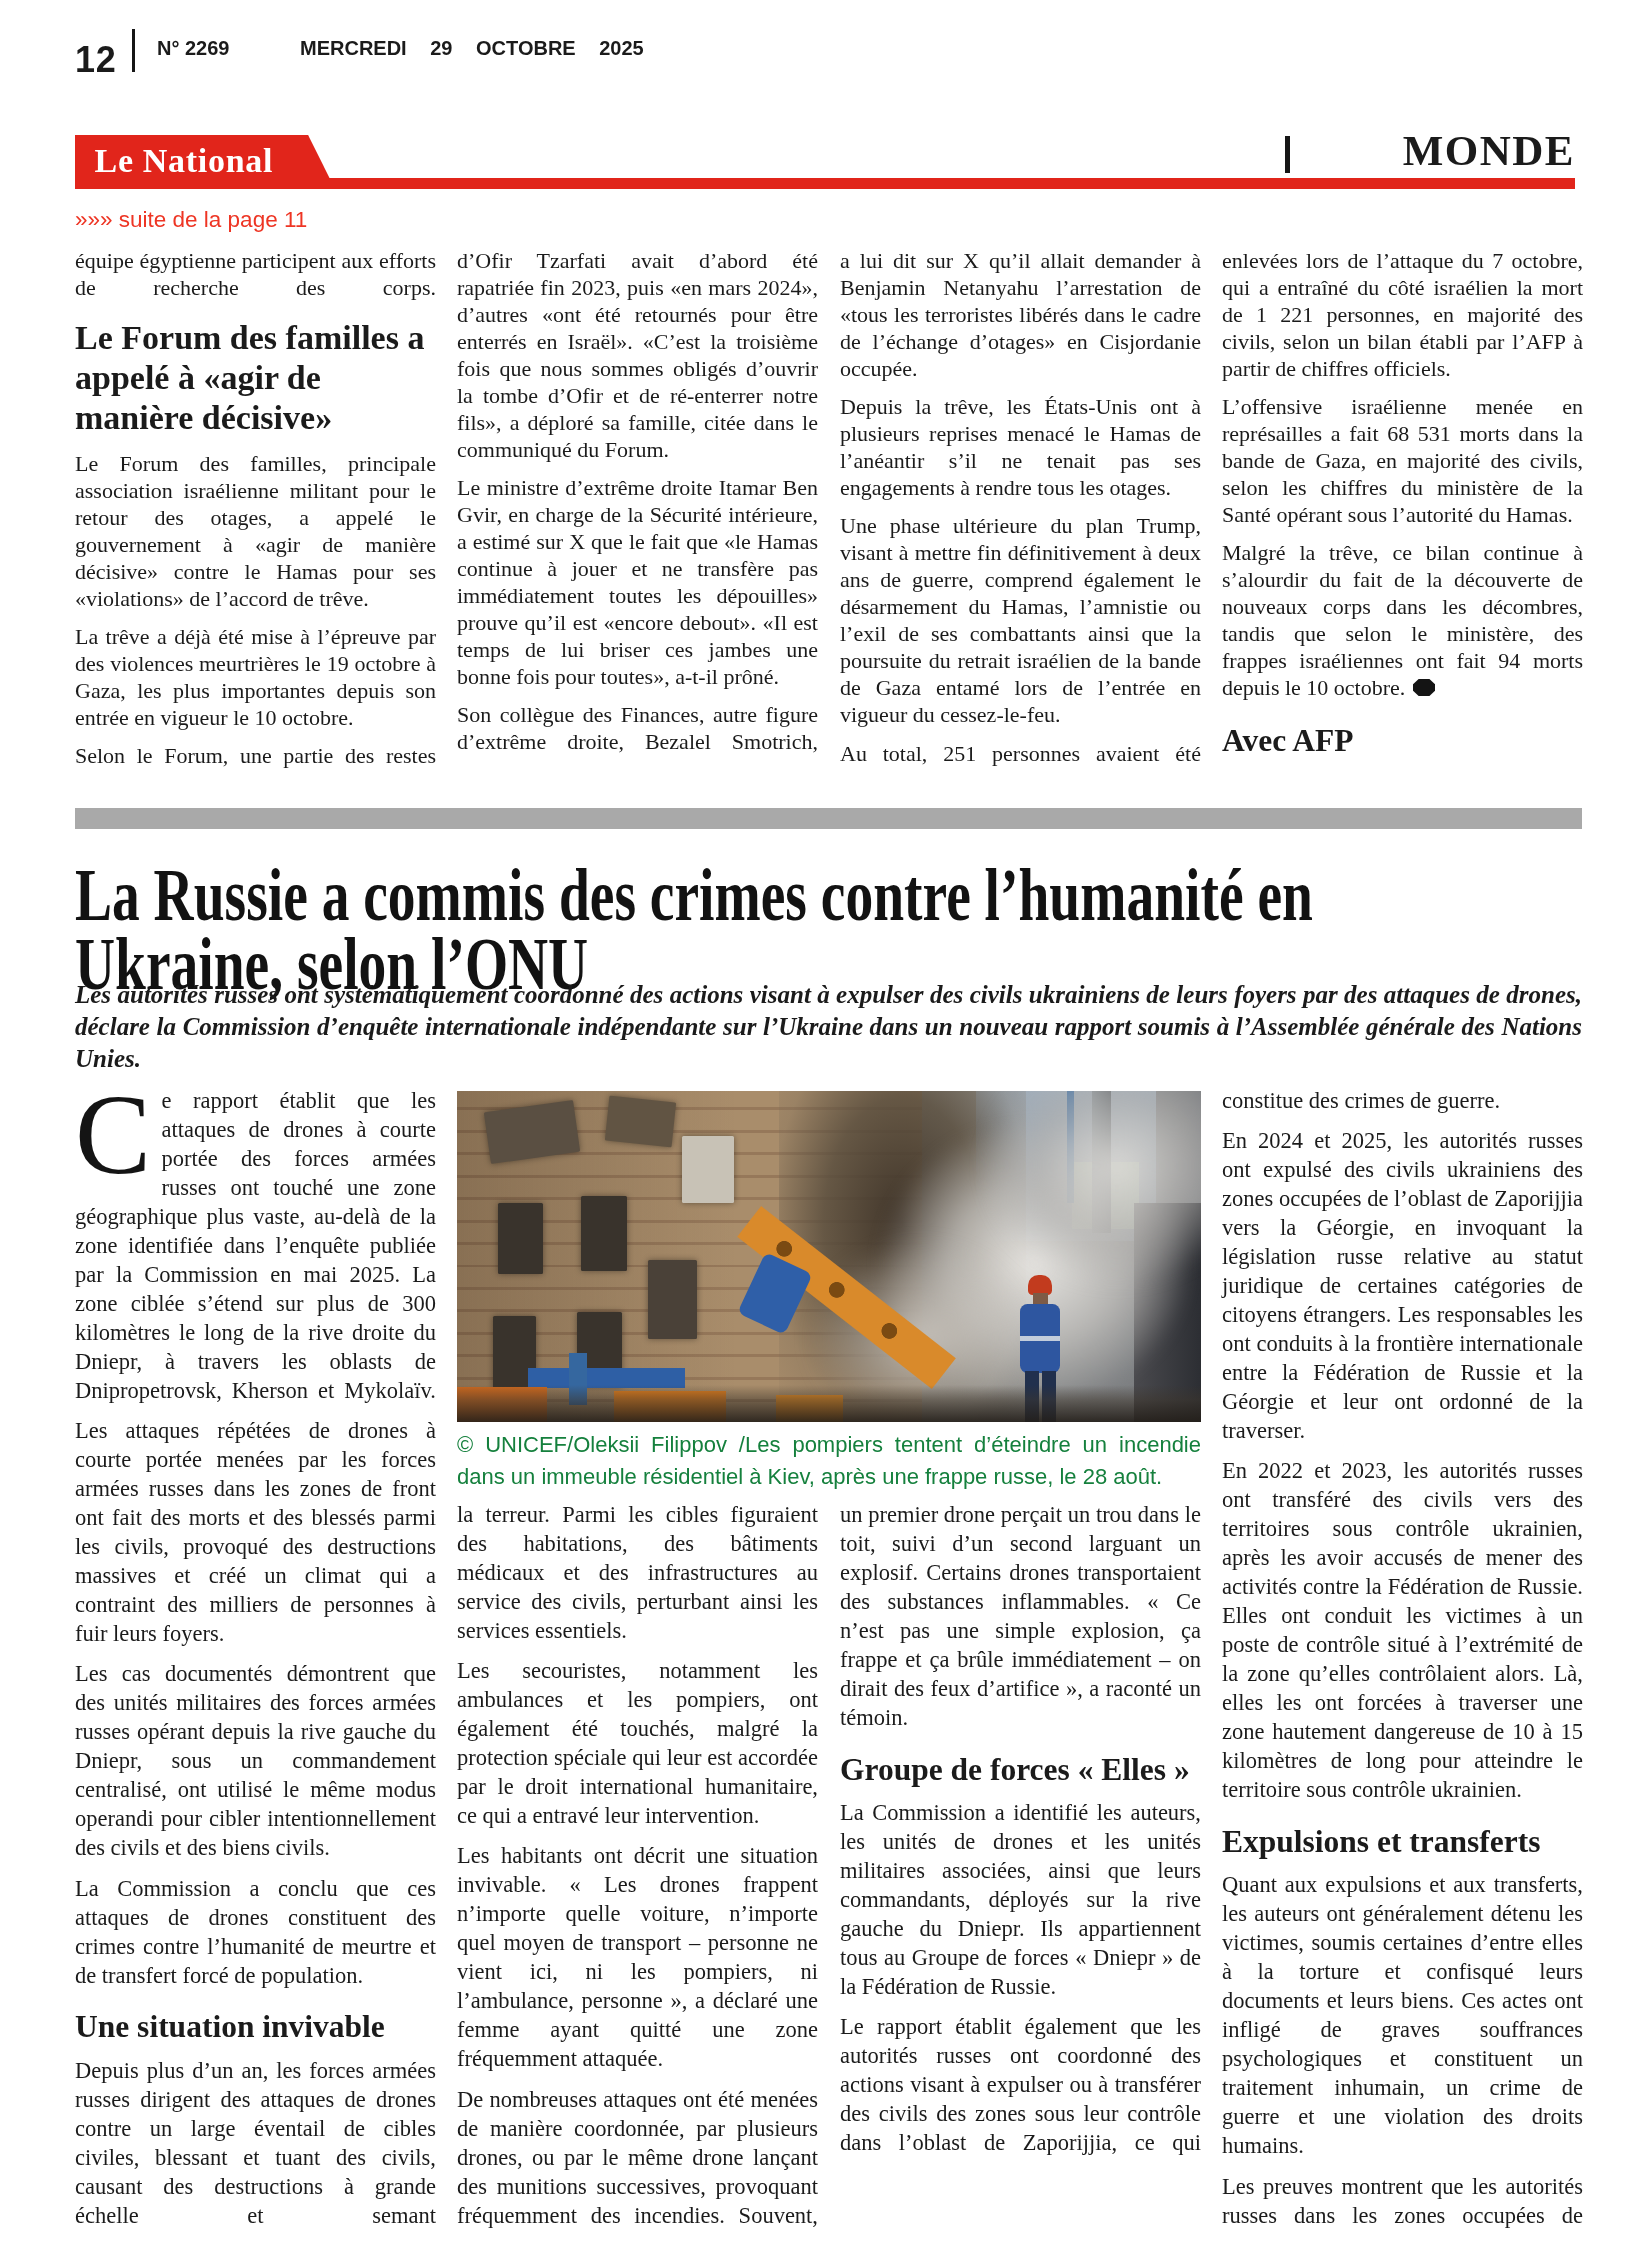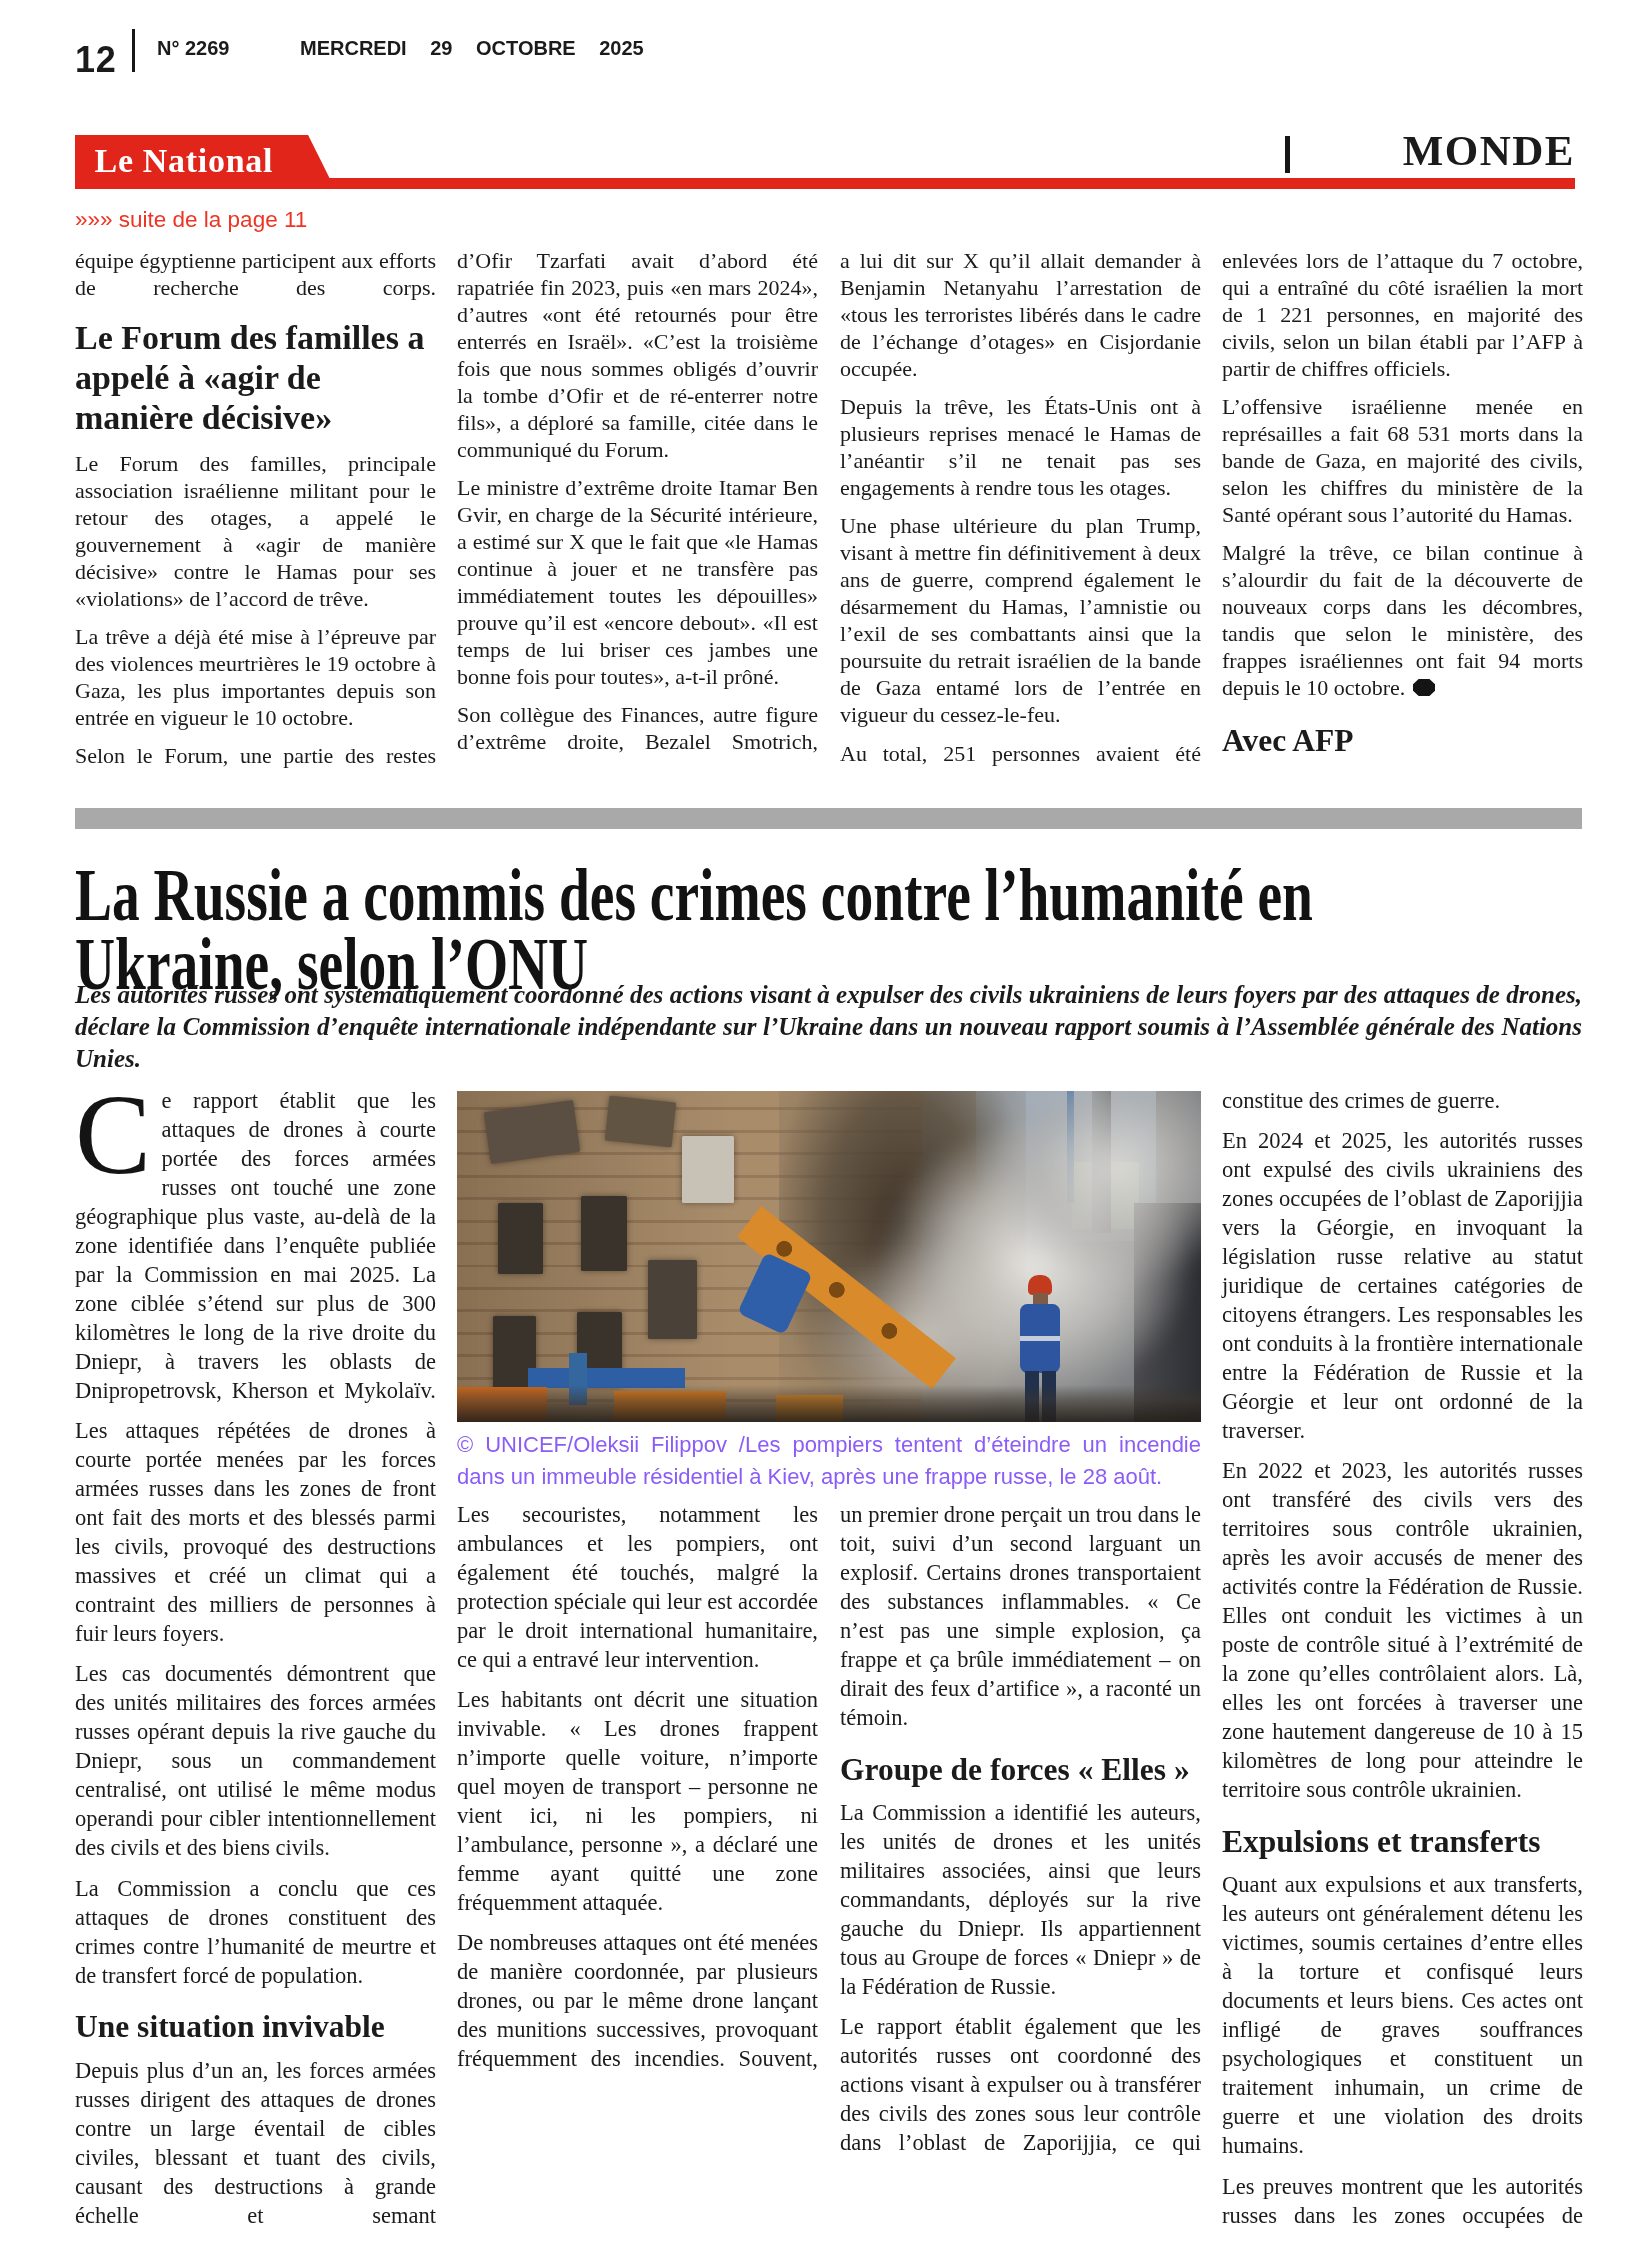--- a/index.html
+++ b/index.html
@@ -85,21 +85,21 @@
     background:linear-gradient(0deg,rgba(35,30,25,.9),rgba(60,52,42,.5) 60%,transparent);}
   .ph-ff{right:135px;top:184px;width:52px;height:148px;}
   .ff-helmet{position:absolute;left:14.2px;top:0;width:24px;height:19.5px;background:#c23b1e;border-radius:10.5px 10.5px 4.5px 4.5px;}
   .ff-face{position:absolute;left:19px;top:18px;width:15px;height:10.5px;background:#7d5b46;}
   .ff-body{position:absolute;left:6px;top:28.5px;width:40px;height:69px;background:#2e56a0;border-radius:7.5px;
     background-image:linear-gradient(0deg,transparent 46%,rgba(220,225,230,.85) 46% 54%,transparent 54%);}
   .ff-legs{position:absolute;left:10.5px;top:96px;width:31.5px;height:52px;
     background:linear-gradient(90deg,#21304d 0 45%,transparent 45% 55%,#21304d 55%);}
   .photo-caption{position:absolute;left:457px;top:1429px;width:744px;
     font-family:"Liberation Sans","DejaVu Sans",sans-serif;font-size:22px;line-height:32px;
-    text-align:justify;color:#8b5cf6;}
+    text-align:justify;color:#15803d;}
   
   .mc1{top:1086px;} .mc4{top:1086px;} .mc2b{top:1500px;} .mc3b{top:1500px;}
 </style>
 </head>
 <body>
 
 <div class="page">
 
   <div class="hdr-pagenum">12</div>
   <div class="hdr-bar"></div>
@@ -185,20 +185,21 @@
 
   <div class="col main-col c1 mc1">
       <p class="para fill"><span class="dropcap">C</span>e rapport établit que les attaques de drones à courte portée des forces armées russes ont touché une zone géographique plus vaste, au-delà de la zone identifiée dans l’enquête publiée par la Commission en mai 2025. La zone ciblée s’étend sur plus de 300 kilomètres le long de la rive droite du Dniepr, à travers les oblasts de Dnipropetrovsk, Kherson et Mykolaïv.</p>
       <p class="para">Les attaques répétées de drones à courte portée menées par les forces armées russes dans les zones de front ont fait des morts et des blessés parmi les civils, provoqué des destructions massives et créé un climat qui a contraint des milliers de personnes à fuir leurs foyers.</p>
       <p class="para">Les cas documentés démontrent que des unités militaires des forces armées russes opérant depuis la rive gauche du Dniepr, sous un commandement centralisé, ont utilisé le même modus operandi pour cibler intentionnellement des civils et des biens civils.</p>
       <p class="para">La Commission a conclu que ces attaques de drones constituent des crimes contre l’humanité de meurtre et de transfert forcé de population.</p>
       <h3 class="subhead">Une situation invivable</h3>
       <p class="para fill">Depuis plus d’un an, les forces armées russes dirigent des attaques de drones contre un large éventail de cibles civiles, blessant et tuant des civils, causant des destructions à grande échelle et semant</p>
     </div>
   <div class="col main-col c2 mc2b">
+      <p class="para">la terreur. Parmi les cibles figuraient des habitations, des bâtiments médicaux et des infrastructures au service des civils, perturbant ainsi les services essentiels.</p>
       <p class="para">Les secouristes, notamment les ambulances et les pompiers, ont également été touchés, malgré la protection spéciale qui leur est accordée par le droit international humanitaire, ce qui a entravé leur intervention.</p>
       <p class="para">Les habitants ont décrit une situation invivable. « Les drones frappent n’importe quelle voiture, n’importe quel moyen de transport – personne ne vient ici, ni les pompiers, ni l’ambulance, personne », a déclaré une femme ayant quitté une zone fréquemment attaquée.</p>
       <p class="para fill">De nombreuses attaques ont été menées de manière coordonnée, par plusieurs drones, ou par le même drone lançant des munitions successives, provoquant fréquemment des incendies. Souvent,</p>
     </div>
   <div class="col main-col c3 mc3b">
       <p class="para">un premier drone perçait un trou dans le toit, suivi d’un second larguant un explosif. Certains drones transportaient des substances inflammables. « Ce n’est pas une simple explosion, ça frappe et ça brûle immédiatement – on dirait des feux d’artifice », a raconté un témoin.</p>
       <h3 class="subhead">Groupe de forces « Elles »</h3>
       <p class="para">La Commission a identifié les auteurs, les unités de drones et les unités militaires associées, ainsi que leurs commandants, déployés sur la rive gauche du Dniepr. Ils appartiennent tous au Groupe de forces « Dniepr » de la Fédération de Russie.</p>
       <p class="para fill">Le rapport établit également que les autorités russes ont coordonné des actions visant à expulser ou à transférer des civils des zones sous leur contrôle dans l’oblast de Zaporijjia, ce qui</p>
     </div>

